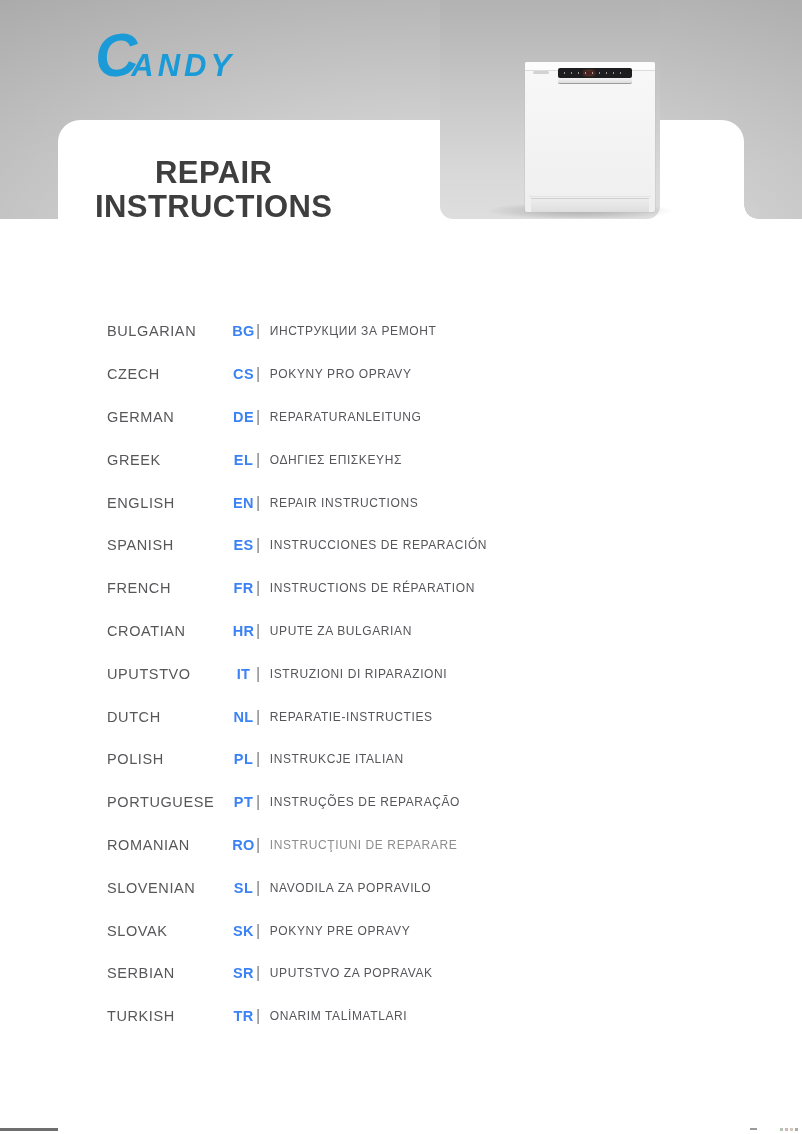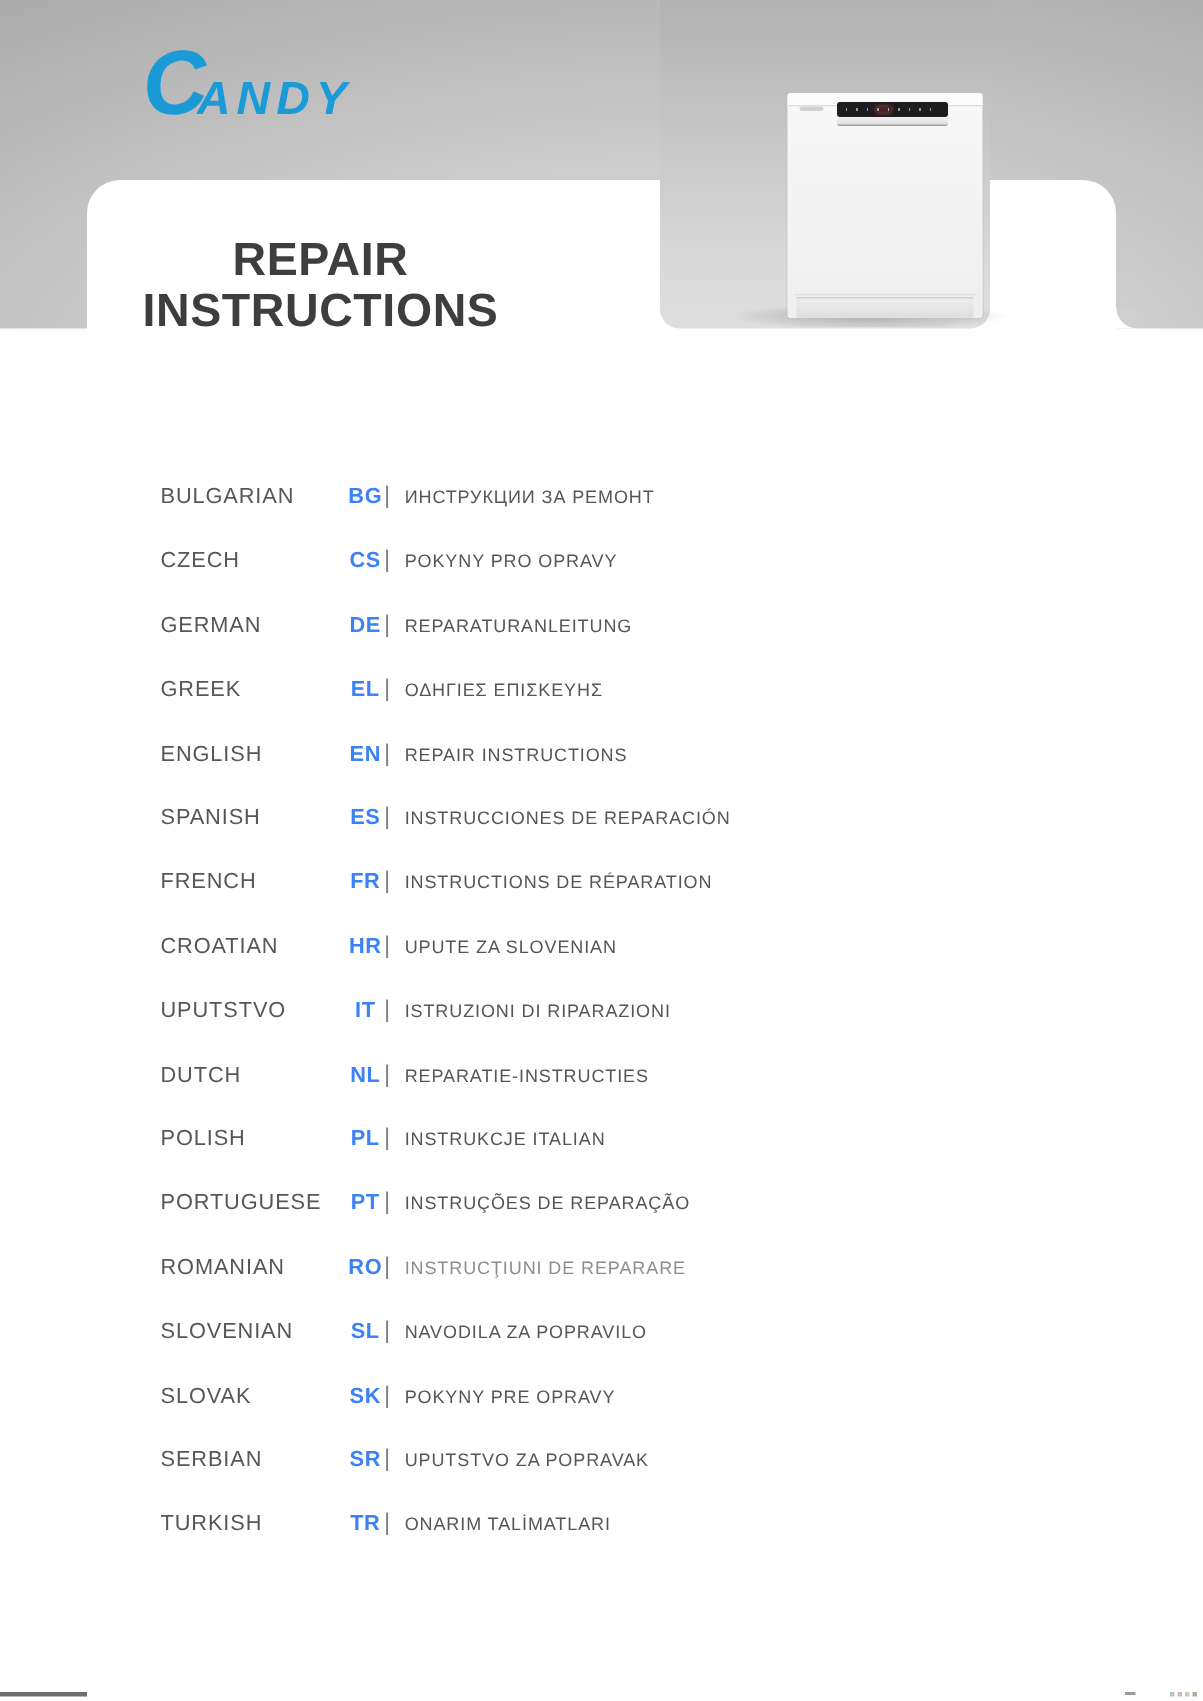--- a/index.html
+++ b/index.html
@@ -141,21 +141,21 @@
         <div class="lang-row">
           <span class="l-name">FRENCH</span>
           <span class="l-code">FR</span>
           <span class="l-sep">|</span>
           <span class="l-title">INSTRUCTIONS DE RÉPARATION</span>
         </div>
         <div class="lang-row">
           <span class="l-name">CROATIAN</span>
           <span class="l-code">HR</span>
           <span class="l-sep">|</span>
-          <span class="l-title">UPUTE ZA SLOVENIAN</span>
+          <span class="l-title">UPUTE ZA BULGARIAN</span>
         </div>
         <div class="lang-row">
           <span class="l-name">UPUTSTVO</span>
           <span class="l-code">IT</span>
           <span class="l-sep">|</span>
           <span class="l-title">ISTRUZIONI DI RIPARAZIONI</span>
         </div>
         <div class="lang-row">
           <span class="l-name">DUTCH</span>
           <span class="l-code">NL</span>

